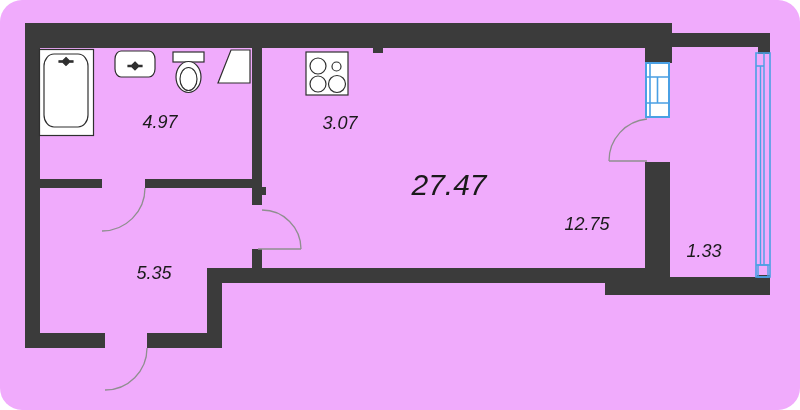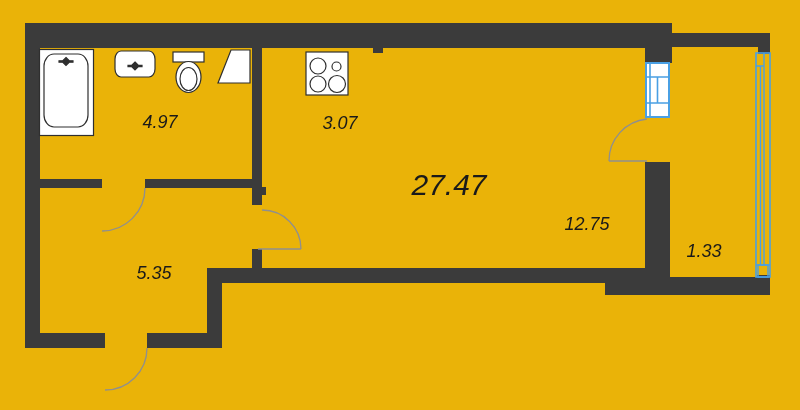--- a/index.html
+++ b/index.html
@@ -5,22 +5,23 @@
   html, body {
     margin: 0;
     padding: 0;
     background: #ffffff;
     font-family: "Liberation Sans", sans-serif;
   }
   .plan-wrap {
     position: relative;
     width: 800px;
     height: 410px;
-    background: #eab308;
+    background: #f0abfc;
     overflow: hidden;
+    border-radius: 22px;
   }
   svg text {
     font-family: "Liberation Sans", "DejaVu Sans", sans-serif;
     font-style: italic;
   }
   .room-label { font-size: 18px; }
   .room-label-big { font-size: 30px; }
 </style>
 </head>
 <body>

